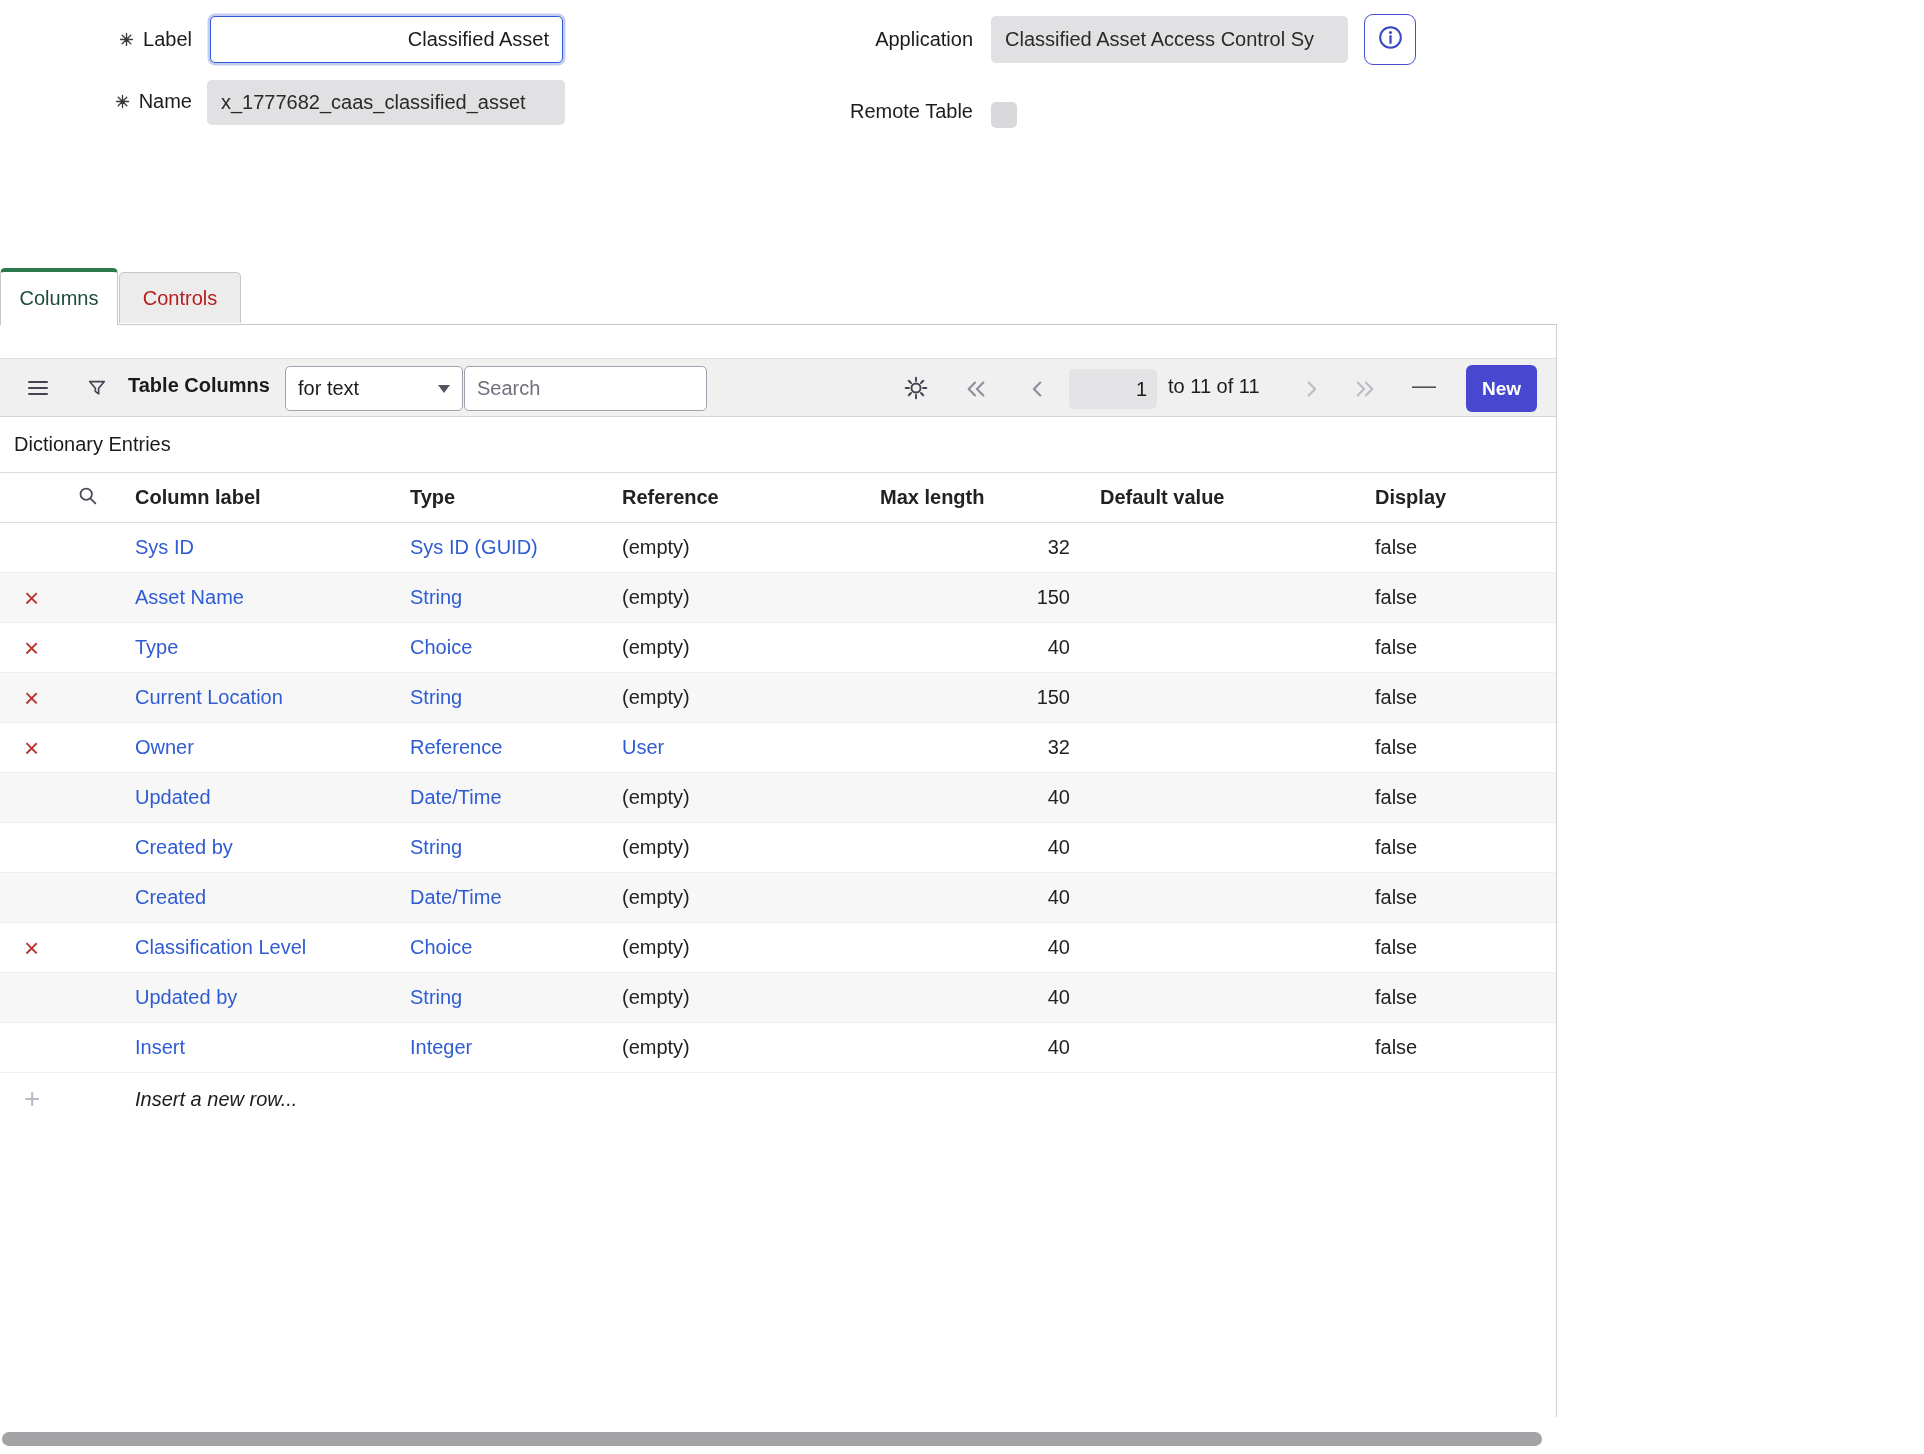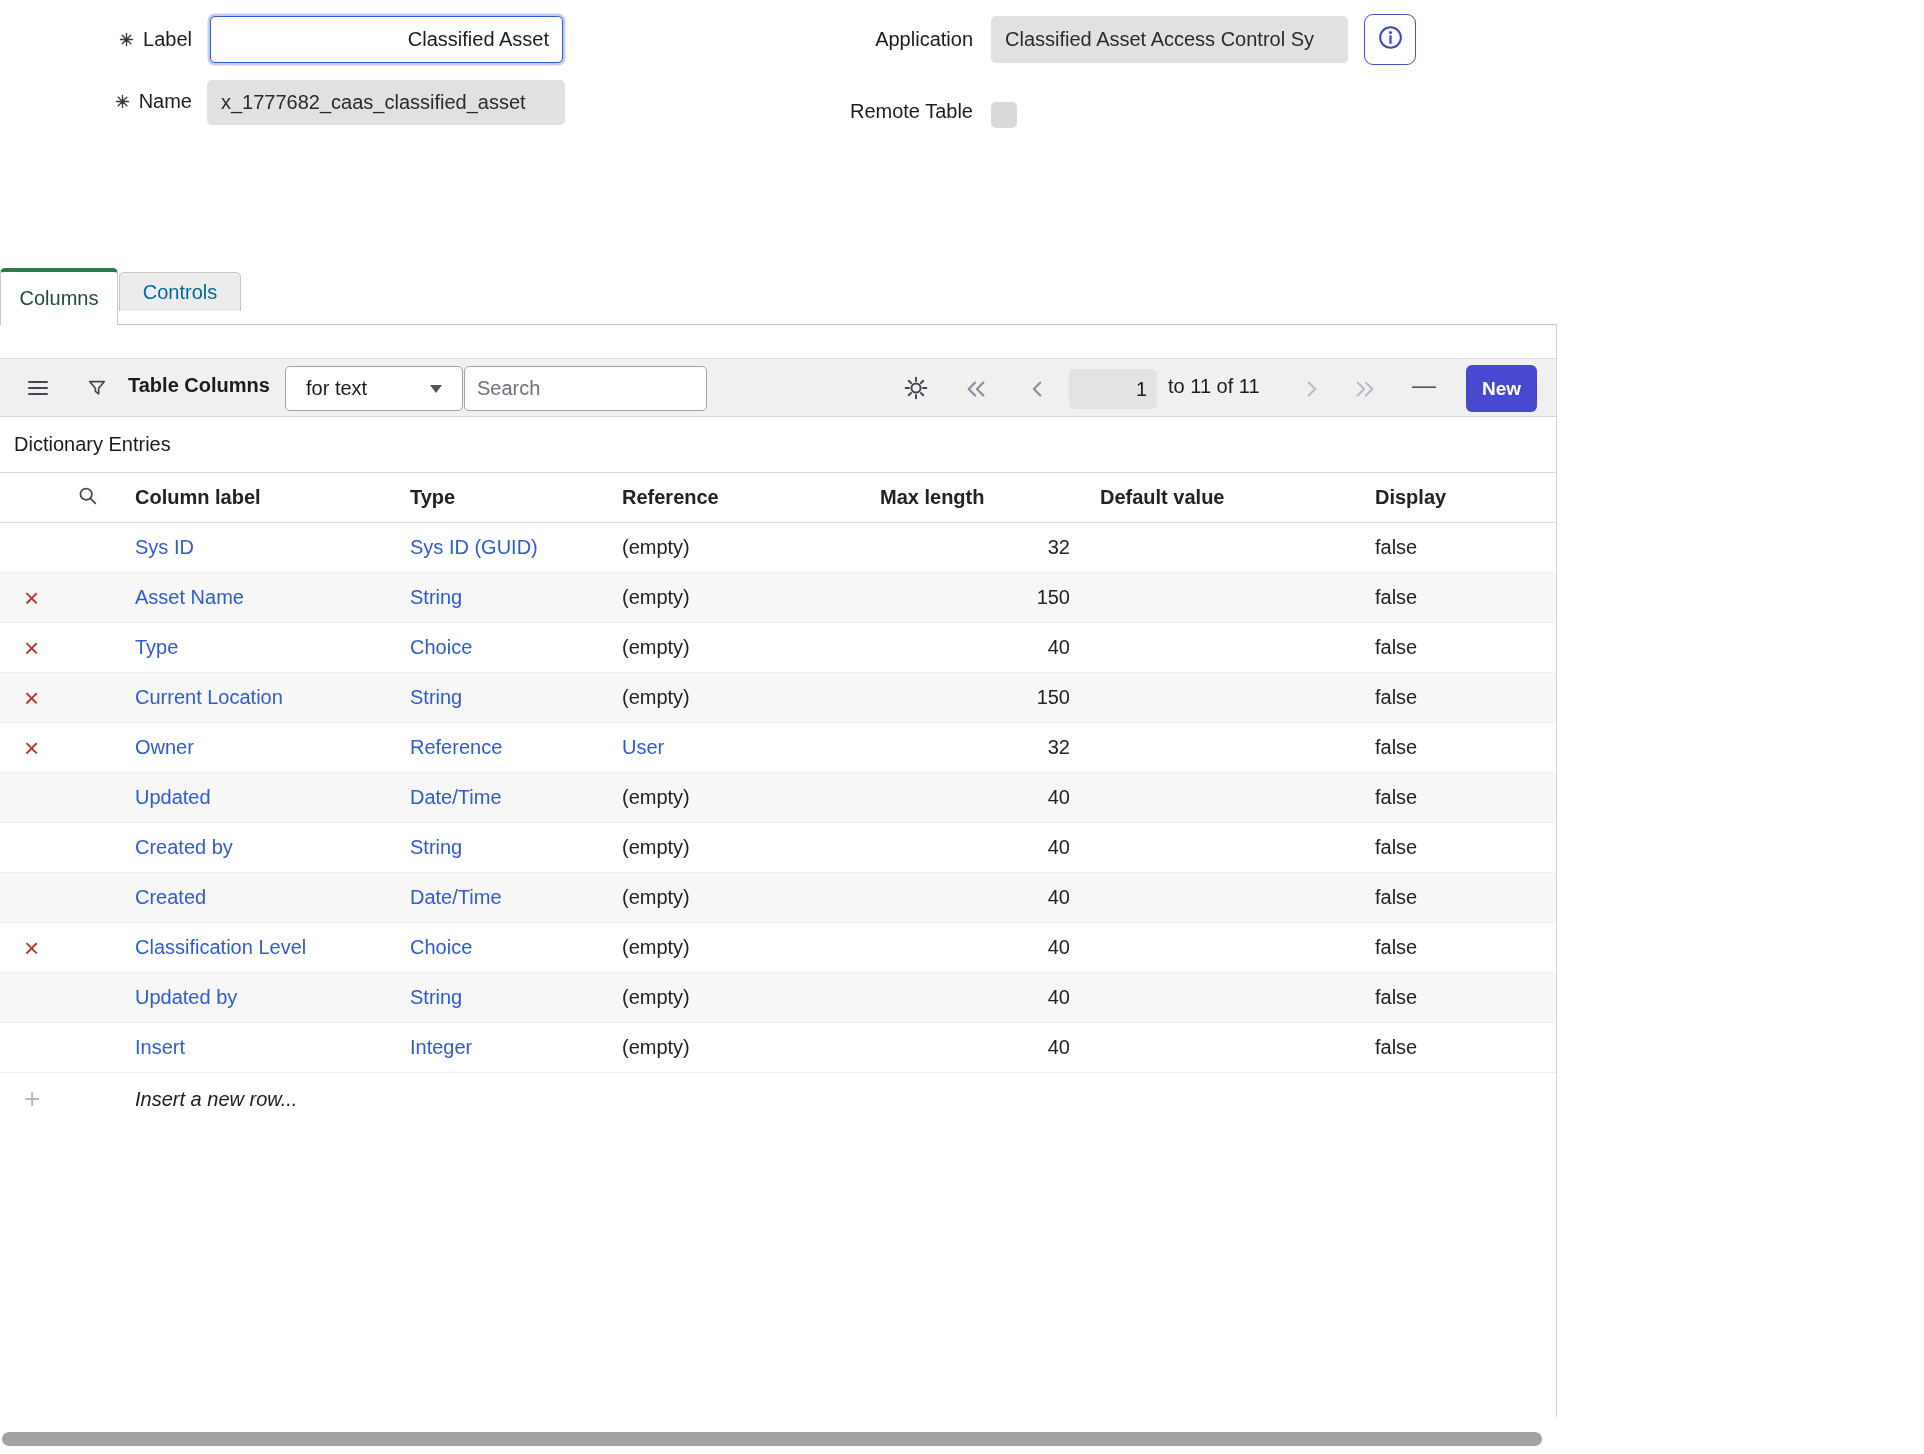--- a/index.html
+++ b/index.html
@@ -28,31 +28,31 @@
   .btn-info{position:absolute;left:1364px;top:14px;width:52px;height:51px;background:#fff;
     border:1.5px solid #4350c8;border-radius:9px;display:flex;align-items:center;justify-content:center;cursor:pointer;}
   .chk{position:absolute;left:991px;top:102px;width:26px;height:26px;background:#d9d9dc;border-radius:5px;}
 
   
   .tabs-line{position:absolute;left:0;top:324px;width:1557px;height:1px;background:#c6c6c6;}
   .tab{position:absolute;display:flex;align-items:center;justify-content:center;
     font-size:20px;border:1px solid #c6c6c6;border-bottom:none;border-radius:5px 5px 0 0;cursor:pointer;}
   .tab.active{left:0;top:268px;width:118px;height:57px;background:#fff;z-index:3;
     border-top:4px solid var(--accent-green);color:#1d4d3a;}
-  .tab.inactive{background:#ececec;color:#0369a1;z-index:2;top:272px;height:39px;}
+  .tab.inactive{background:#ececec;color:#b91c1c;z-index:2;top:272px;height:51px;}
   .tab.t1{left:119px;width:122px;}
   .tab.t2{left:242px;width:223px;}
 
   
   .toolbar{position:absolute;left:0;top:358px;width:1557px;height:59px;background:#f0f0f1;
     border-top:1px solid #dedede;border-bottom:1px solid #d4d4d6;}
   .toolbar .abs{position:absolute;}
   .tb-title{left:128px;top:15px;font-size:20px;font-weight:bold;color:#1b1b1b;}
   .tb-select{left:285px;top:7px;width:178px;height:45px;background:#fff;border:1px solid #a0a0ae;
-    border-radius:5px;display:flex;align-items:center;padding:0 20px;font-size:20px;color:#1c1c1c;cursor:pointer;}
+    border-radius:5px;display:flex;align-items:center;padding:0 12px;font-size:20px;color:#1c1c1c;cursor:pointer;}
   .caret{margin-left:auto;width:0;height:0;border-left:6px solid transparent;border-right:6px solid transparent;border-top:8px solid #55555f;}
   .tb-search{left:464px;top:7px;width:243px;height:45px;background:#fff;border:1px solid #a0a0ae;
     border-radius:5px;font-size:20px;padding:0 12px;font-family:inherit;color:#b91c1c;}
   .tb-search::placeholder{color:#70707c;}
   .icon-btn{display:flex;align-items:center;justify-content:center;cursor:pointer;background:none;border:none;}
   .pg-dark{color:#8f8f9b;}
   .pg-light{color:#bcbcc6;}
   .page-input{left:1069px;top:10px;width:88px;height:40px;background:#e3e3e5;border:none;border-radius:5px;
     text-align:right;padding-right:10px;font-size:20px;font-family:inherit;color:#1c1c1c;}
   .page-text{left:1168px;top:16px;font-size:20px;color:#1c1c1c;}

